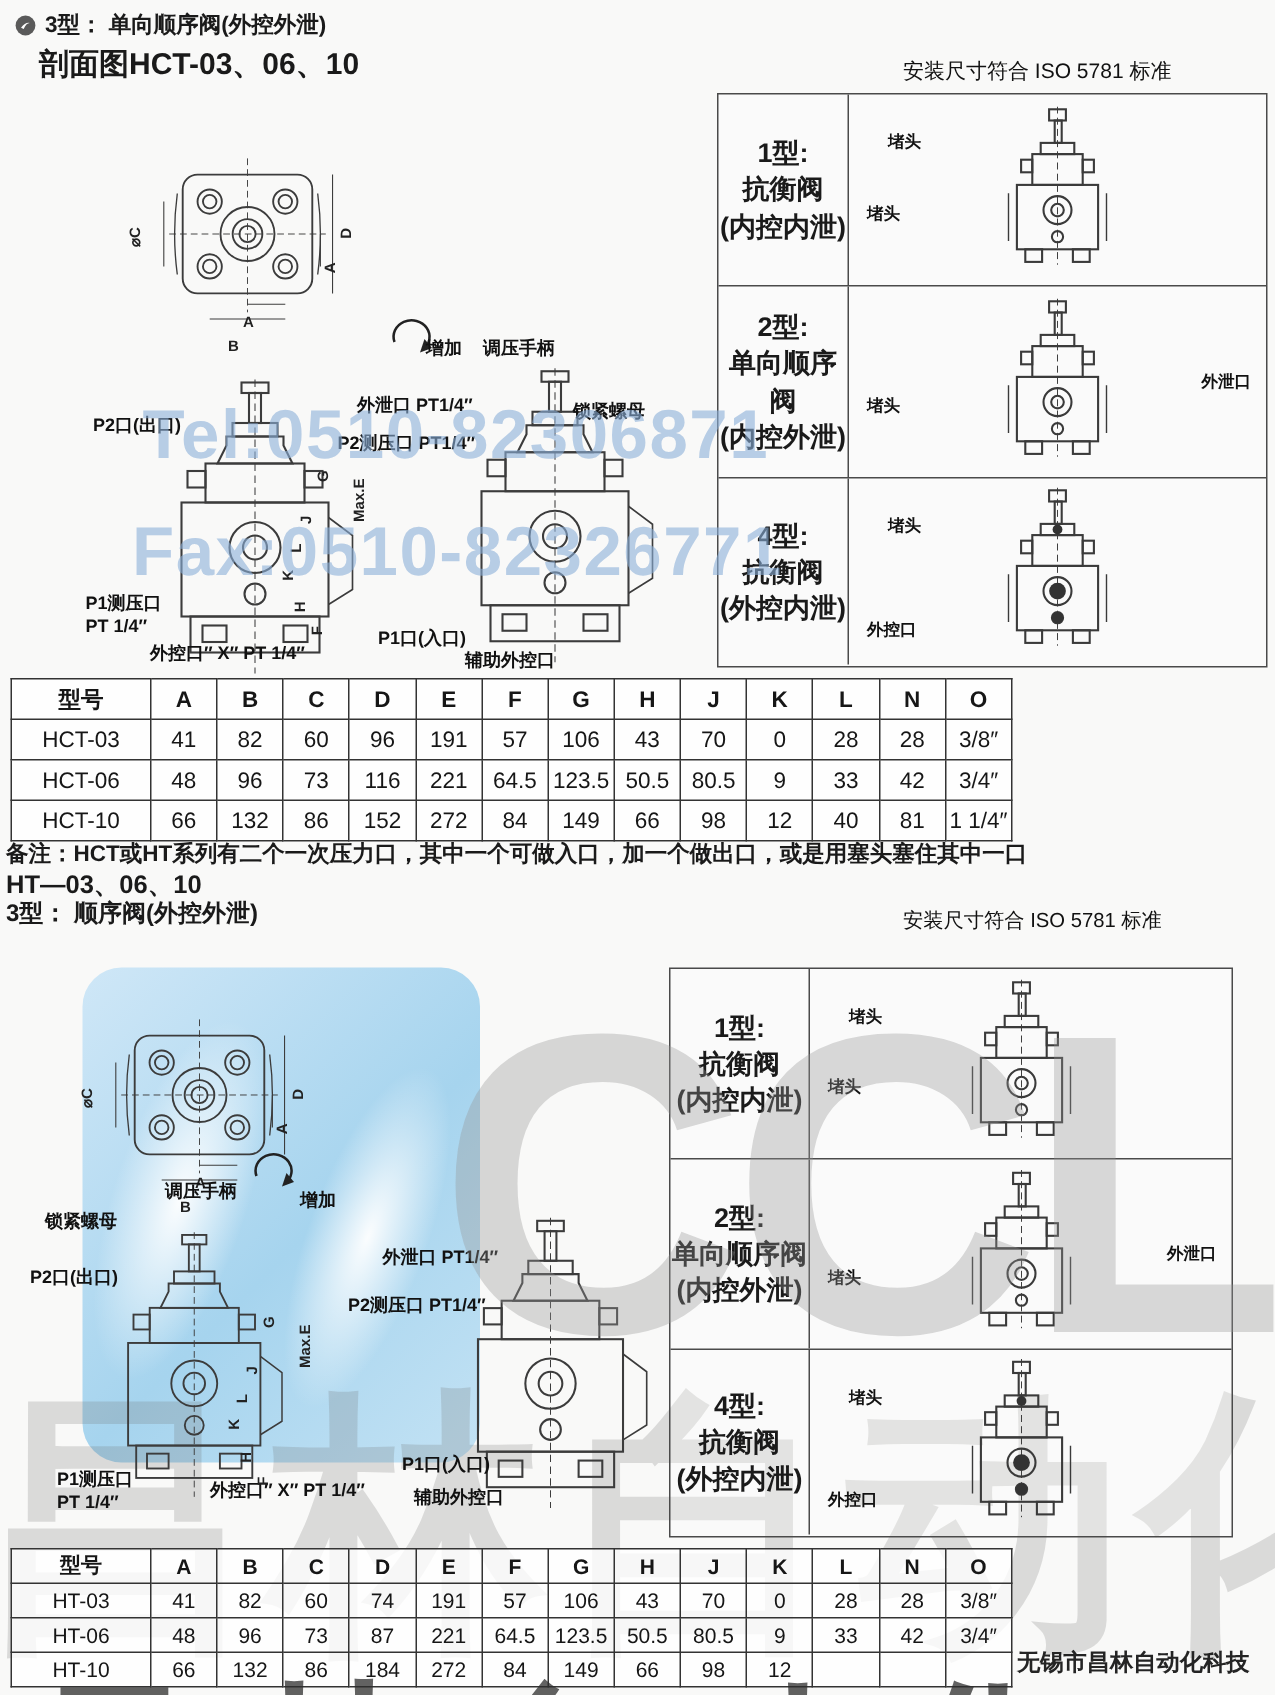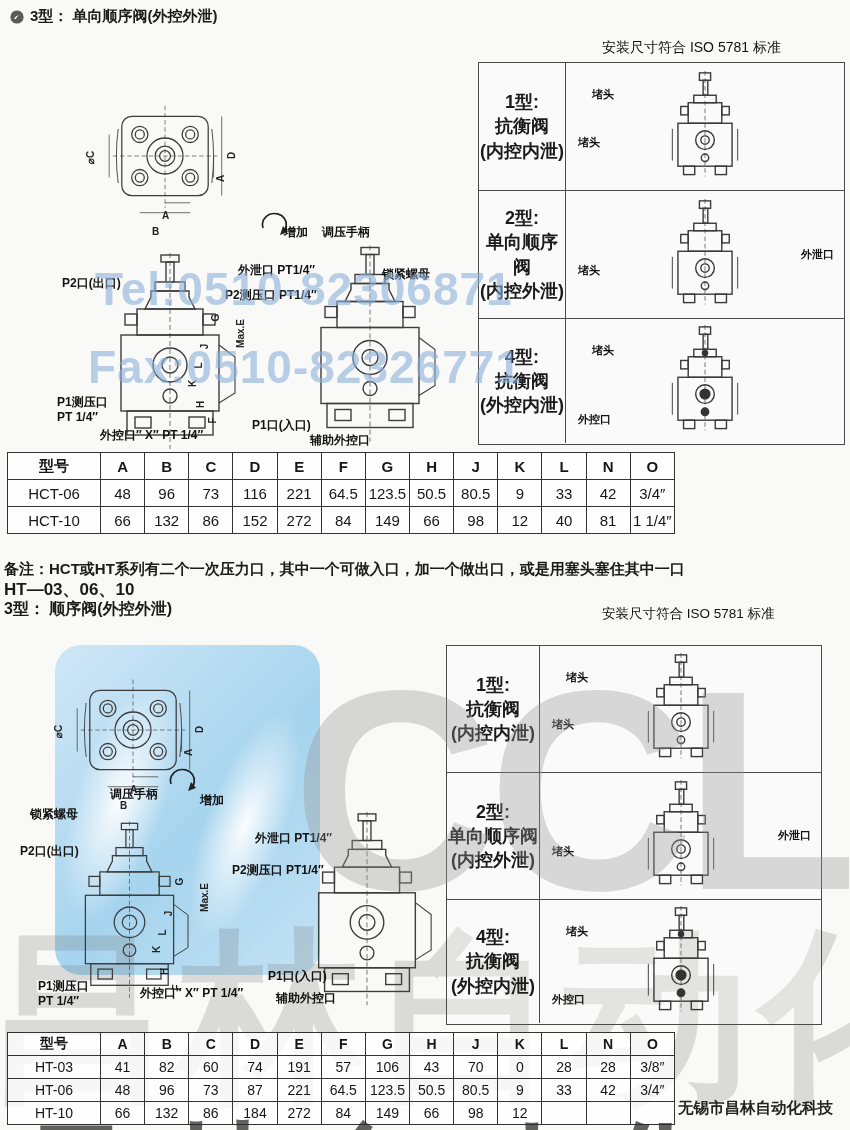--- a/index.html
+++ b/index.html
@@ -136,20 +136,21 @@
   <div class="wm-cnbig">昌林自动化</div>
   <div class="wm-strip">昌林自动化</div>
 
   <div class="hdr">
     <svg width="14" height="14" viewBox="0 0 14 14">
       <circle cx="7" cy="7" r="6.6" fill="#5a5a5a"></circle>
       <path d="M4 8.5 q3 -4 6 -3.2 q-2.5 -0.2 -4.2 4 z" fill="#fff"></path>
     </svg>
     <h1>3型： 单向顺序阀(外控外泄)</h1>
   </div>
+  <h2 class="subtitle">剖面图HCT-03、06、10</h2>
   <span class="iso" style="left:602px;top:39px;">安装尺寸符合 ISO 5781 标准</span>
 
   <div class="draw-area" style="top:60px;height:395px;">
 
     <svg class="draw" style="left:102px;top:42px;" width="126" height="117" viewBox="0 0 140 130">
         <use href="#g-flange"></use>
       </svg>
     <span class="vdim" style="left:84px;top:92px;">⌀C</span>
     <span class="vdim" style="left:228px;top:90px;">D</span>
     <span class="vdim" style="left:217px;top:113px;">A</span>
@@ -247,20 +248,36 @@
           <th>H</th>
           <th>J</th>
           <th>K</th>
           <th>L</th>
           <th>N</th>
           <th>O</th>
         </tr>
       </thead>
       <tbody>
         <tr>
+          <td>HCT-03</td>
+          <td>41</td>
+          <td>82</td>
+          <td>60</td>
+          <td>96</td>
+          <td>191</td>
+          <td>57</td>
+          <td>106</td>
+          <td>43</td>
+          <td>70</td>
+          <td>0</td>
+          <td>28</td>
+          <td>28</td>
+          <td>3/8″</td>
+        </tr>
+        <tr>
           <td>HCT-06</td>
           <td>48</td>
           <td>96</td>
           <td>73</td>
           <td>116</td>
           <td>221</td>
           <td>64.5</td>
           <td>123.5</td>
           <td>50.5</td>
           <td>80.5</td>

